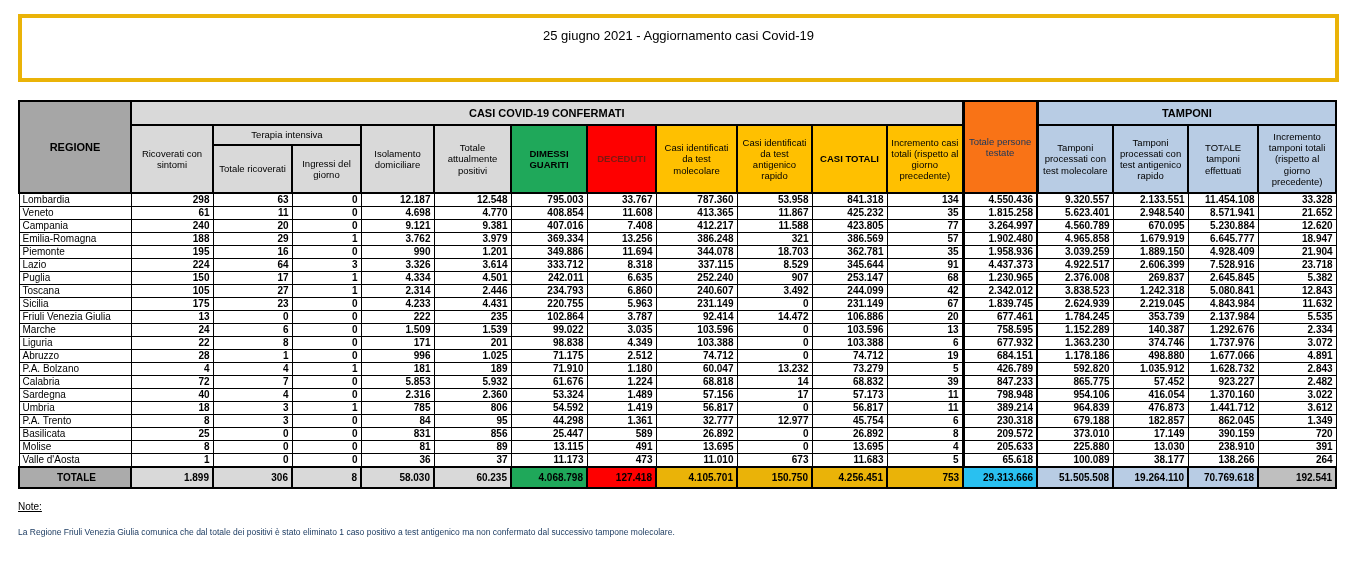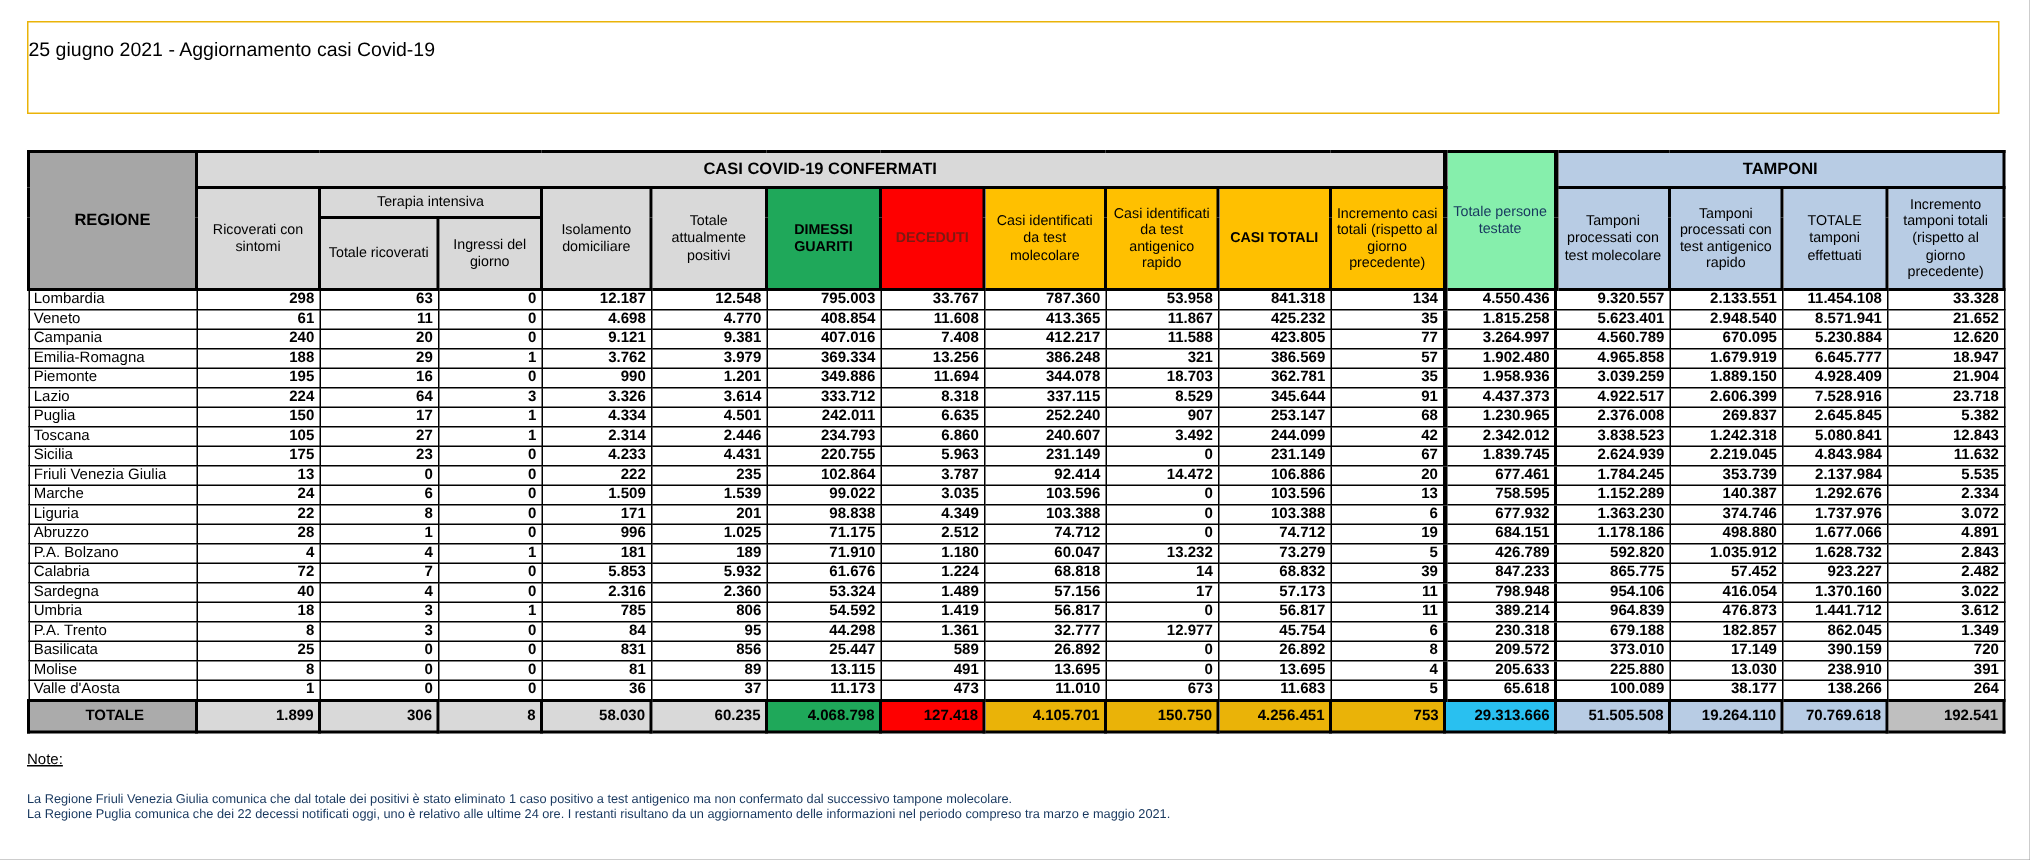--- a/index.html
+++ b/index.html
@@ -4,21 +4,21 @@
 <style>
   html,body { margin:0; padding:0; }
   body {
     width:1353px; height:573px; background:#ffffff; position:relative;
     font-family:"Liberation Sans", sans-serif; color:#000;
     outline:1px solid #9a9a9a; overflow:hidden;
   }
   
   .title-box {
     position:absolute; left:18px; top:14px; width:1313px; height:60px;
-    border:1px solid #eab308; text-align:left;
+    border:4px solid #eab308; text-align:center;
   }
   .title-line1 { margin-top:10px; font-size:13px; }
   .title-line2 { margin-top:11px; font-size:13px; }
 
   
   table.covid {
     position:absolute; left:18px; top:100px; width:1317px;
     border-collapse:collapse; table-layout:fixed;
   }
   table.covid th, table.covid td { overflow:hidden; }
@@ -29,21 +29,21 @@
   thead th.group-h { font-size:11px; font-weight:700; height:20px; }
   thead th.bold-h  { font-weight:700; }
   thead tr.h2 th { height:16px; }
   thead tr.h3 th { height:44px; }
 
   .bg-darkgray  { background:#a6a6a6; }
   .bg-lightgray { background:#d9d9d9; }
   .bg-green     { background:#1fa85a; }
   .bg-red       { background:#fe0000; }
   .bg-orange    { background:#ffc000; }
-  .bg-cyan      { background:#86efac; color:#17375e; }
+  .bg-cyan      { background:#f97316; color:#17375e; }
   .bg-blue      { background:#b8cce4; }
   .txt-darkred  { color:#7b1a12; }
 
   th.col-testate { border-left:3px solid #000; border-right:3px solid #000; }
 
   tbody td {
     border:1px solid #000; font-size:10px; height:12px; line-height:12px;
     padding:0 3px 0 0; text-align:right; font-weight:700; white-space:nowrap;
   }
   tbody td.c0 { text-align:left; padding:0 0 0 3px; font-weight:400; }
@@ -540,14 +540,13 @@
         <td class="c14 t-blue">19.264.110</td>
         <td class="c15 t-blue">70.769.618</td>
         <td class="c16 t-graydark">192.541</td>
       </tr>
     </tbody>
 </table>
 
 <div class="notes">
   <div class="notes-heading">Note:</div>
   <div class="note-line">La Regione Friuli Venezia Giulia comunica che dal totale dei positivi è stato eliminato 1 caso positivo a test antigenico ma non confermato dal successivo tampone molecolare.</div>
-  <div class="note-line">La Regione Puglia comunica che dei 22 decessi notificati oggi, uno è relativo alle ultime 24 ore. I restanti risultano da un aggiornamento delle informazioni nel periodo compreso tra marzo e maggio 2021.</div>
 </div>
 
 </body></html>

